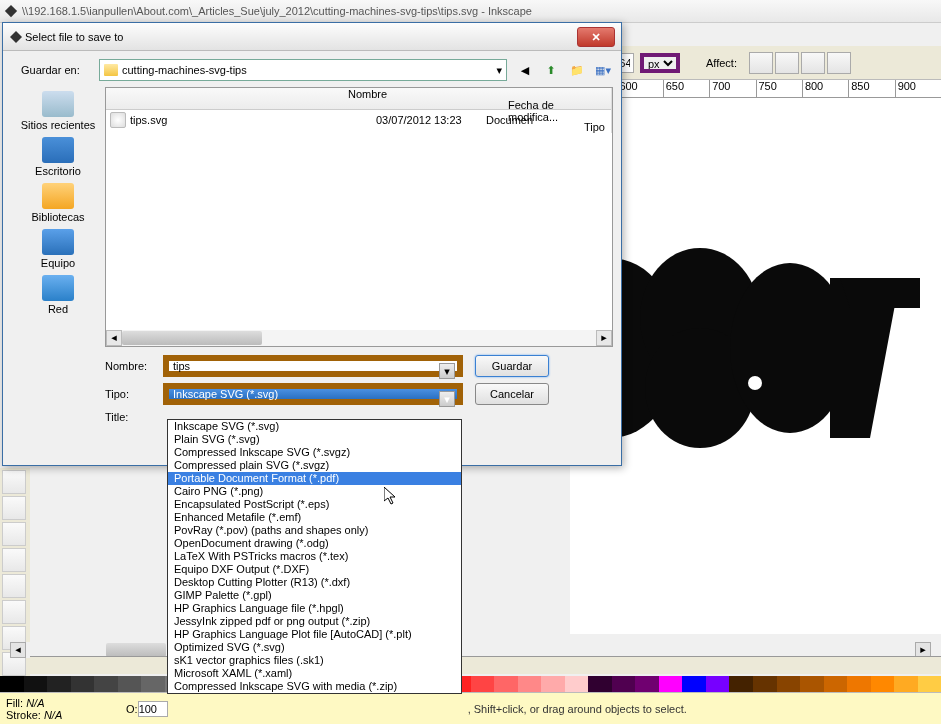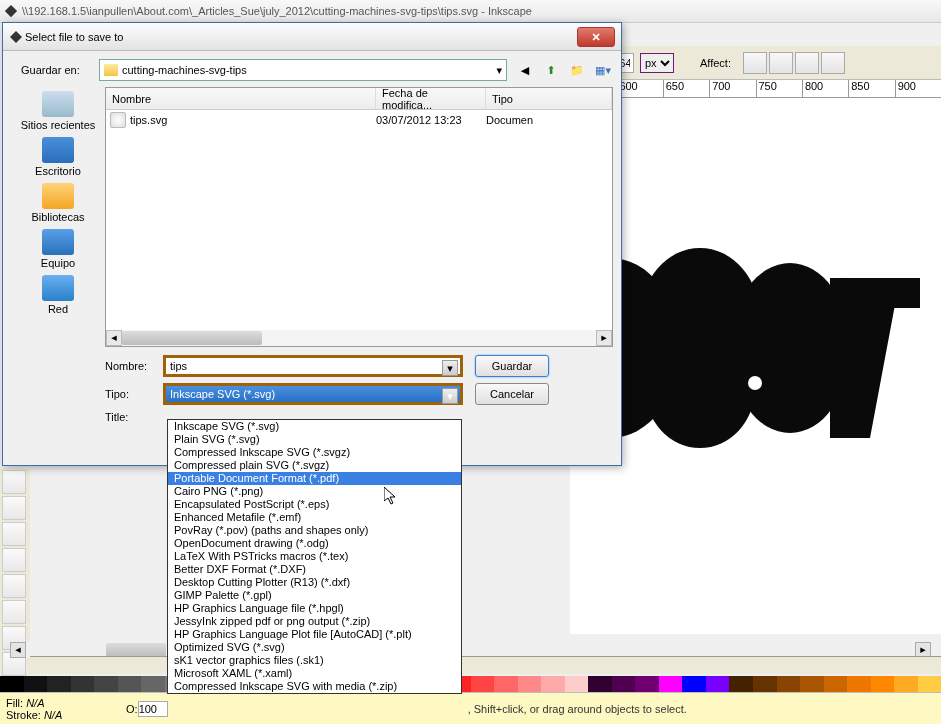--- a/index.html
+++ b/index.html
@@ -29,58 +29,58 @@
 .side-item { text-align: center; cursor: pointer; }
 .side-ic { width: 32px; height: 26px; margin: 0 auto 2px; border-radius: 3px; }
 .ic-recent { background: linear-gradient(#cde, #9bc); }
 .ic-desktop { background: linear-gradient(#4a90d9, #2a6eb9); }
 .ic-lib { background: linear-gradient(#ffd27a, #f4a623); }
 .ic-pc { background: linear-gradient(#5aa0e9, #2a70b9); }
 .ic-net { background: linear-gradient(#6ab0f0, #2a80c9); position: relative; }
 .side-label { font-size: 11px; }
 
 .file-pane { flex: 1; background: #fff; border: 1px solid #999; position: relative; }
-.file-header { display: flex; background: linear-gradient(#f9f9f9, #ececec); border-bottom: 1px solid #ccc; height: 22px; align-items: flex-end; }
+.file-header { display: flex; background: linear-gradient(#f9f9f9, #ececec); border-bottom: 1px solid #ccc; height: 22px; align-items: flex-end; flex-direction: column; }
 .col { border-right: 1px solid #ddd; padding: 0 6px; height: 100%; display: flex; align-items: center; cursor: pointer; }
 .col-name { width: 270px; }
 .col-date { width: 110px; }
 .col-type { flex: 1; }
 .file-row { display: flex; padding: 2px 4px; align-items: center; }
 .file-row .fname { width: 266px; display: flex; align-items: center; }
 .file-row .fdate { width: 110px; }
 .file-row .ftype { flex: 1; }
 .svg-ic { width: 16px; height: 16px; margin-right: 4px; display: inline-block; background: radial-gradient(#fff, #ddd); border-radius: 2px; border: 1px solid #bbb; }
 
 .hscroll { position: absolute; bottom: 0; left: 0; right: 0; height: 16px; background: #f0f0f0; display: flex; align-items: center; }
 .hscroll .arrow { width: 16px; height: 16px; background: #e8e8e8; border: 1px solid #bbb; text-align: center; line-height: 12px; cursor: pointer; }
 .hscroll .track { flex: 1; height: 16px; background: #f4f4f4; position: relative; }
 .hscroll .thumb { position: absolute; left: 0; width: 140px; height: 14px; top: 1px; background: linear-gradient(#ddd, #bbb); border-radius: 2px; }
 
 .bottom-rows { margin-top: 8px; margin-left: 94px; }
 .brow { display: flex; align-items: center; margin-bottom: 6px; }
 .brow-label { width: 58px; }
-.combo { flex: 1; max-width: 300px; height: 22px; border: 3px solid #a16207; background: #fff; display: flex; align-items: center; padding: 0 4px; position: relative; }
+.combo { flex: 1; max-width: 300px; height: 22px; border: 6px solid #a16207; background: #fff; display: flex; align-items: center; padding: 0 4px; position: relative; }
 .combo .drop { position: absolute; right: 2px; top: 2px; width: 16px; height: 16px; background: linear-gradient(#eee, #ccc); border: 1px solid #999; text-align: center; line-height: 14px; cursor: pointer; }
 .combo.selected { background: linear-gradient(#4a90e2, #2a70c2); color: #fff; }
 .btn { width: 74px; height: 22px; background: linear-gradient(#f9f9f9, #e0e0e0); border: 1px solid #888; border-radius: 3px; margin-left: 12px; cursor: pointer; text-align: center; line-height: 20px; }
 .btn.primary { border: 1px solid #3a80d2; box-shadow: 0 0 2px #5aa0f0; }
 
 
 .dropdown-list { position: absolute; top: 419px; left: 167px; width: 295px; background: #fff; border: 1px solid #333; z-index: 20; max-height: 300px; }
 .dropdown-list .opt { padding: 0 6px; height: 13px; line-height: 13px; cursor: pointer; white-space: nowrap; overflow: hidden; }
 .dropdown-list .opt.hl { background: #3a80e2; color: #fff; }
 
 
 .cursor { position: absolute; top: 487px; left: 384px; z-index: 30; pointer-events: none; }
 
 
 .back-toolbar { position: absolute; top: 46px; left: 570px; right: 0; height: 34px; background: #ece9d8; display: flex; align-items: center; gap: 6px; padding: 0 6px; border-bottom: 1px solid #bbb; }
 .back-toolbar .lbl { margin-left: 4px; }
 .back-toolbar input { width: 40px; height: 20px; border: 1px solid #aaa; padding: 0 3px; }
-.back-toolbar select { height: 20px; border: 1px solid #701a75; }
+.back-toolbar select { height: 20px; border: 4px solid #701a75; }
 .affect-btns { display: flex; gap: 2px; margin-left: 6px; }
 .ab { width: 24px; height: 22px; border: 1px solid #aaa; background: linear-gradient(#f8f8f8, #e4e4e4); cursor: pointer; }
 
 .ruler-h { position: absolute; top: 80px; left: 570px; right: 0; height: 18px; background: #fff; border-bottom: 1px solid #999; font-size: 9px; display: flex; }
 .ruler-h .tick { flex: 1; border-left: 1px solid #999; padding-left: 2px; }
 
 .canvas { position: absolute; top: 98px; left: 570px; right: 0; bottom: 90px; background: #fff; overflow: hidden; }
 .canvas svg { position: absolute; top: 140px; left: -10px; }
 
 
@@ -268,21 +268,21 @@
     <div class="opt">Plain SVG (*.svg)</div>
     <div class="opt">Compressed Inkscape SVG (*.svgz)</div>
     <div class="opt">Compressed plain SVG (*.svgz)</div>
     <div class="opt hl">Portable Document Format (*.pdf)</div>
     <div class="opt">Cairo PNG (*.png)</div>
     <div class="opt">Encapsulated PostScript (*.eps)</div>
     <div class="opt">Enhanced Metafile (*.emf)</div>
     <div class="opt">PovRay (*.pov) (paths and shapes only)</div>
     <div class="opt">OpenDocument drawing (*.odg)</div>
     <div class="opt">LaTeX With PSTricks macros (*.tex)</div>
-    <div class="opt">Better DXF Format (*.DXF)</div>
+    <div class="opt">Equipo DXF Output (*.DXF)</div>
     <div class="opt">Desktop Cutting Plotter (R13) (*.dxf)</div>
     <div class="opt">GIMP Palette (*.gpl)</div>
     <div class="opt">HP Graphics Language file (*.hpgl)</div>
     <div class="opt">JessyInk zipped pdf or png output (*.zip)</div>
     <div class="opt">HP Graphics Language Plot file [AutoCAD] (*.plt)</div>
     <div class="opt">Optimized SVG (*.svg)</div>
     <div class="opt">sK1 vector graphics files (.sk1)</div>
     <div class="opt">Microsoft XAML (*.xaml)</div>
     <div class="opt">Compressed Inkscape SVG with media (*.zip)</div>
   </div>

